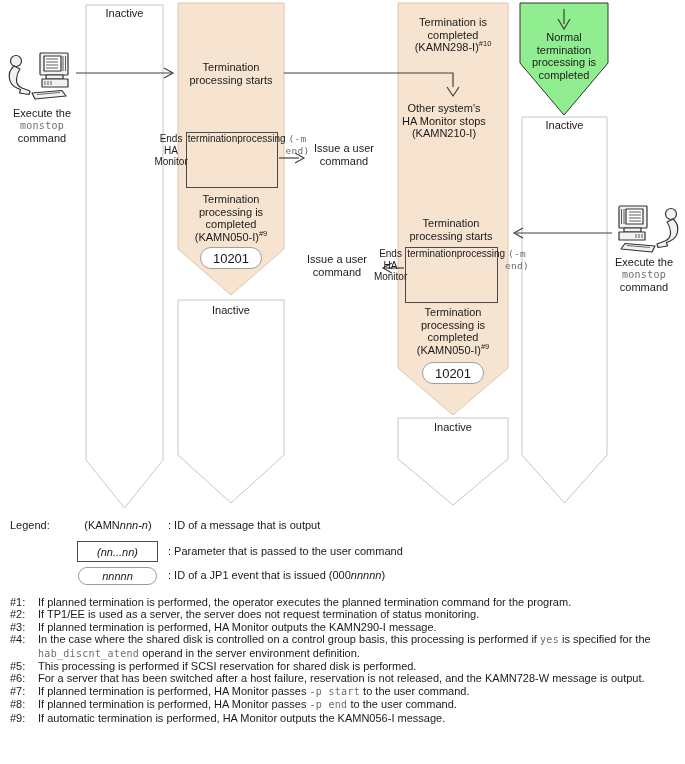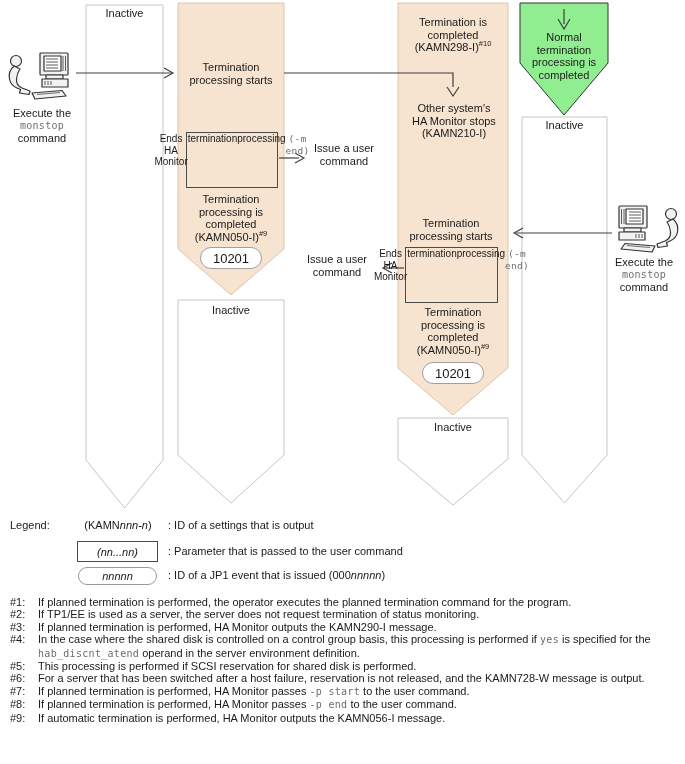--- a/index.html
+++ b/index.html
@@ -109,21 +109,21 @@
   <div class="eventoval" style="left:200px;top:247px;width:62px;height:22px">10201</div>
 
   <div class="tb" style="left:178px;top:304px;width:106px">Inactive</div>
 
   <div class="tb" style="left:398px;top:16px;width:110px">
     <div>Termination is</div>
     <div>completed</div>
     <div><span>(KAMN298-I)</span><span class="sup">#10</span></div>
   </div>
 
-  <div class="tb" style="left:408px;top:102px;width:92px">
+  <div class="tb" style="left:398px;top:102px;width:92px">
     <div>Other system's</div>
     <div>HA Monitor stops</div>
     <div>(KAMN210-I)</div>
   </div>
 
   <div class="tb" style="left:398px;top:217px;width:106px">
     <div>Termination</div>
     <div>processing starts</div>
   </div>
 
@@ -166,21 +166,21 @@
   </div>
 
   <div class="tb" style="left:604px;top:256px;width:80px">
     <div>Execute the</div>
     <div class="mono">monstop</div>
     <div>command</div>
   </div>
 
   <div class="legend-item" style="left:10px;top:519px">Legend:</div>
   <div class="legend-item" style="left:78px;top:519px;width:80px;text-align:center"><span>(KAMN</span><span class="it">nnn-n</span><span>)</span></div>
-  <div class="legend-item" style="left:168px;top:519px">: ID of a settings that is output</div>
+  <div class="legend-item" style="left:168px;top:519px">: ID of a message that is output</div>
 
   <div class="legend-box" style="left:77px;top:541px;width:81px;height:21px">
       <span class="it">(nn...nn)</span>
     </div>
   <div class="legend-item" style="left:168px;top:545px">: Parameter that is passed to the user command</div>
 
   <div class="legend-oval" style="left:78px;top:567px;width:79px;height:18px">
       <span class="it">nnnnn</span>
     </div>
   <div class="legend-item" style="left:168px;top:569px"><span>: ID of a JP1 event that is issued (000</span><span class="it">nnnnn</span><span>)</span></div>

